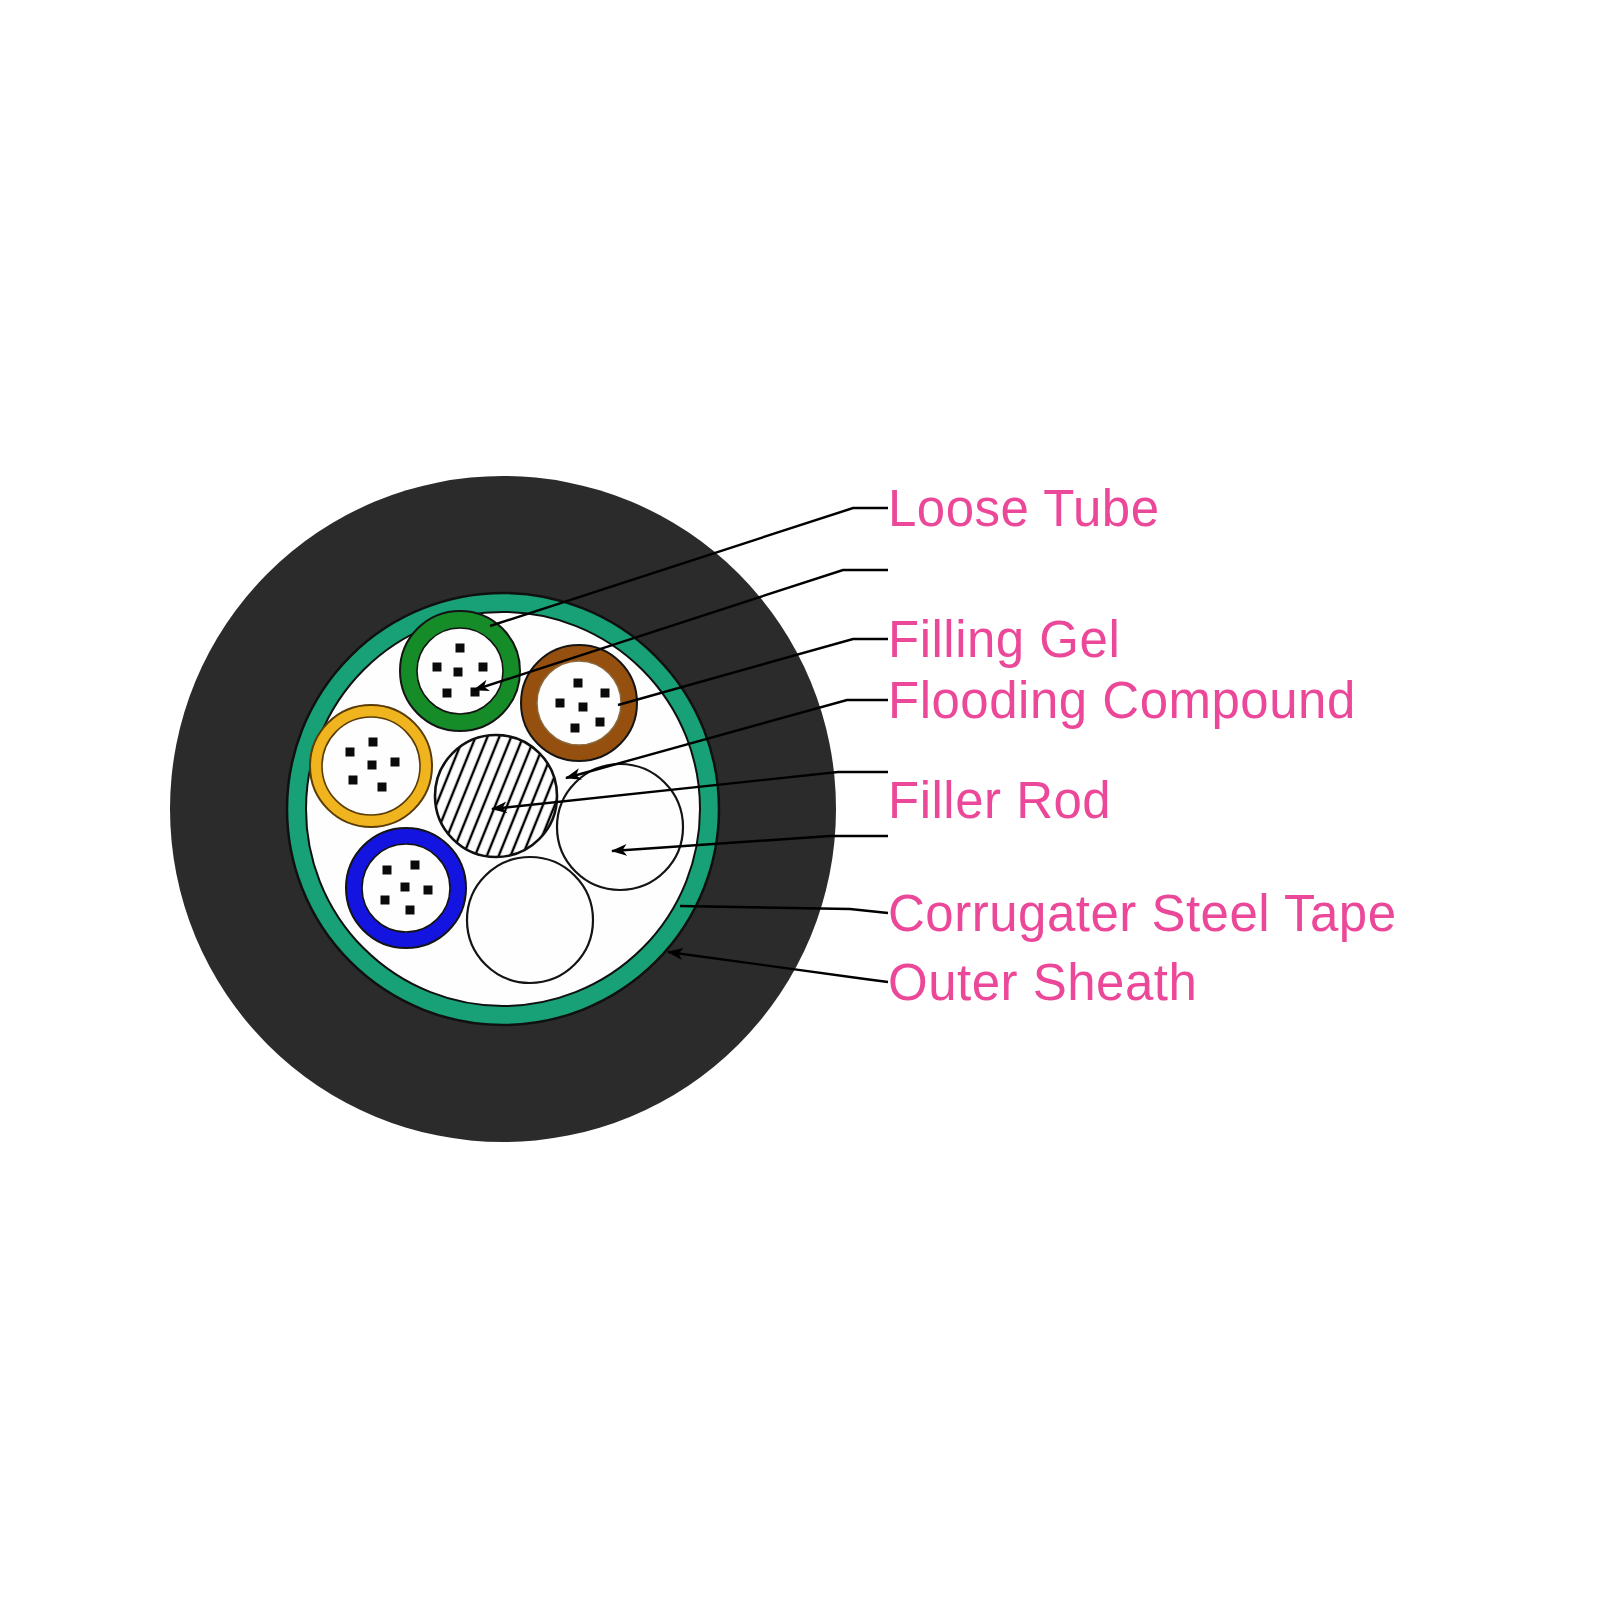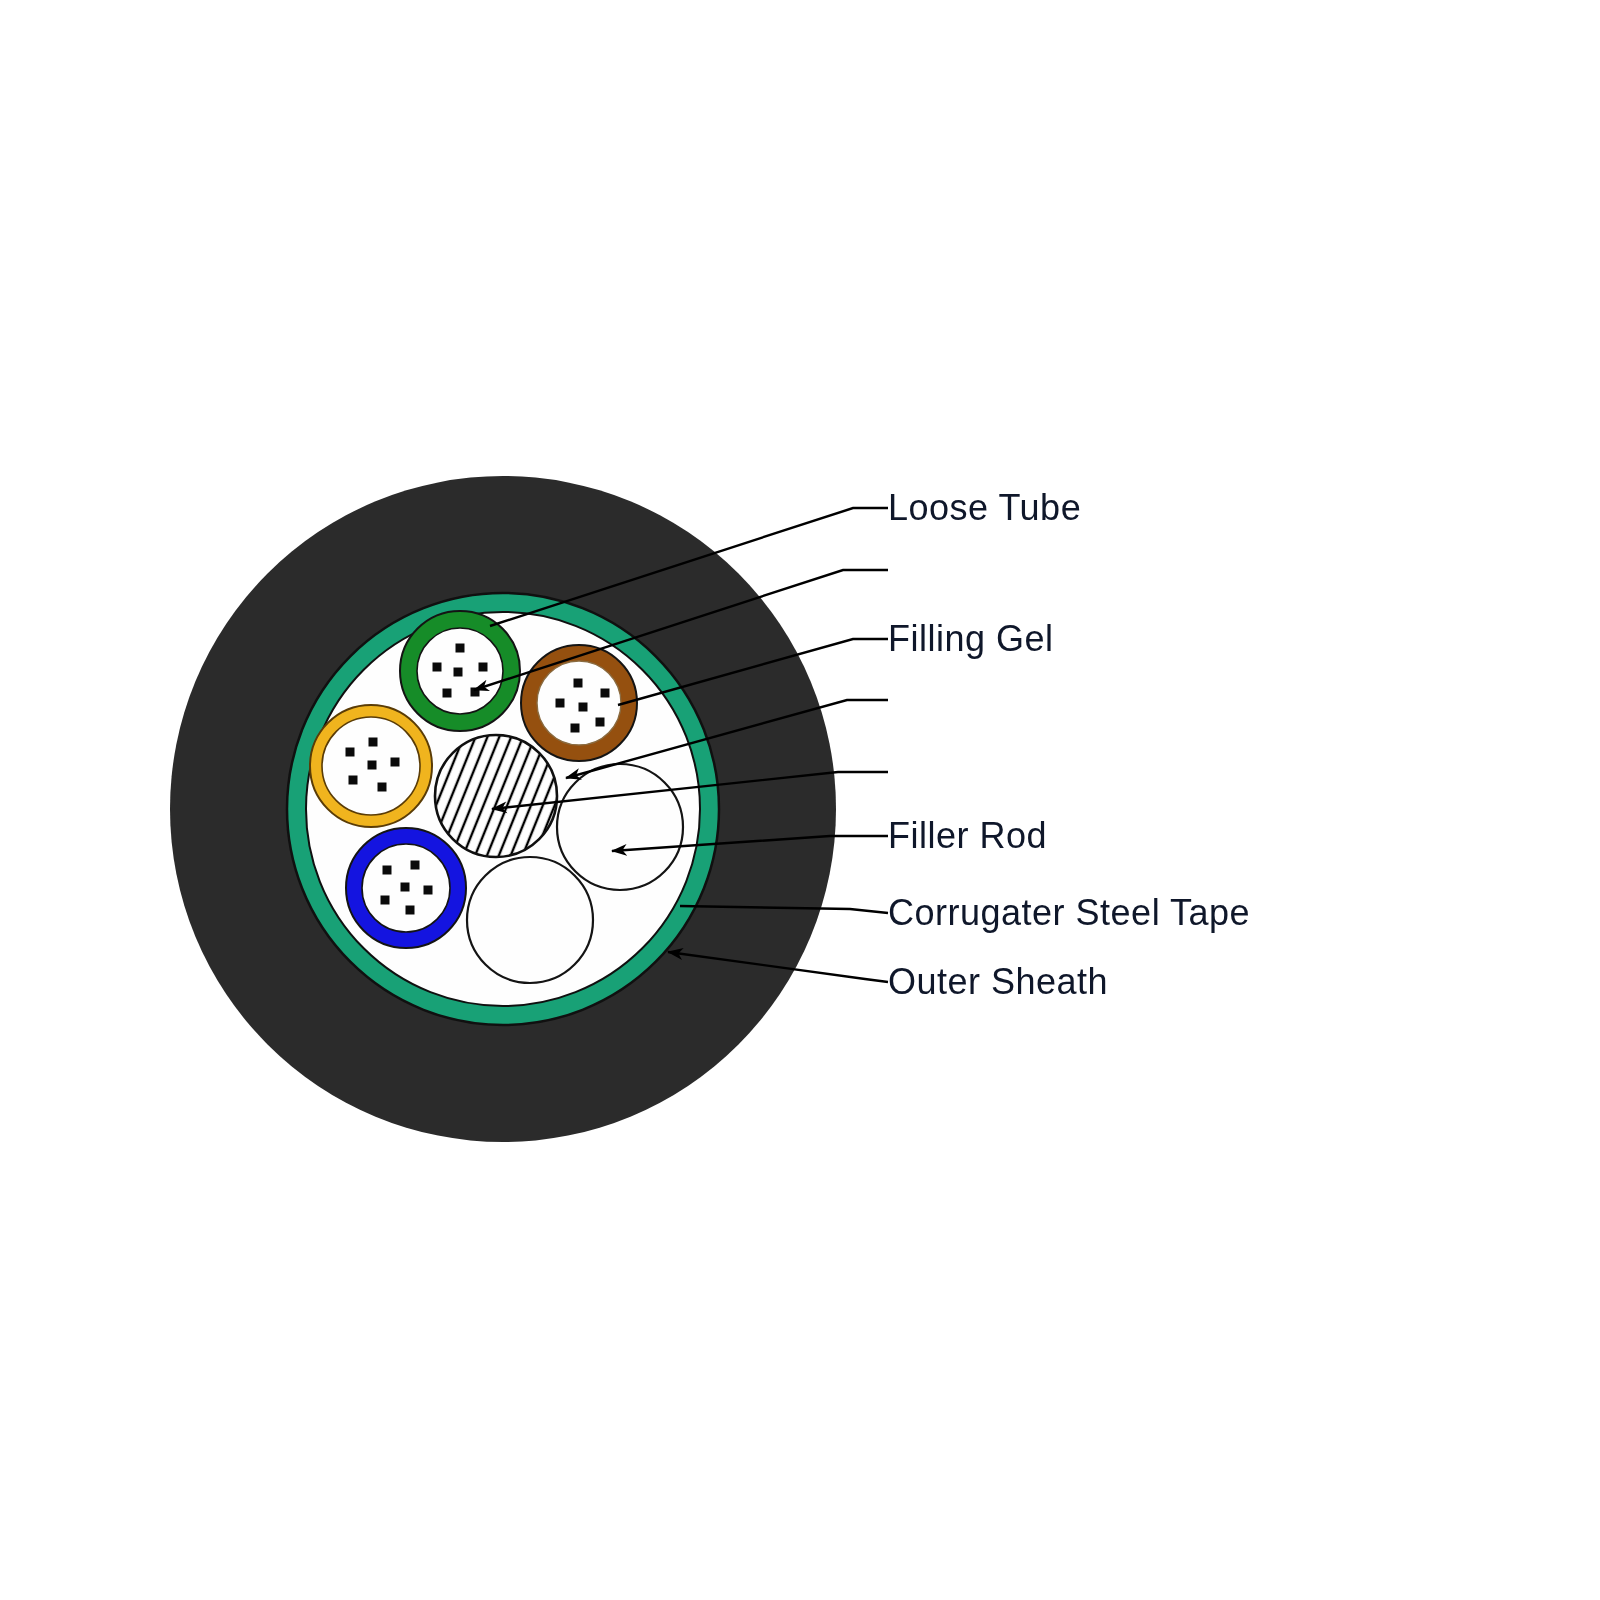--- a/index.html
+++ b/index.html
@@ -8,23 +8,23 @@
     width:1600px;height:1600px;
     background:var(--c-background,#ffffff);
     overflow:hidden;
     font-family:"Liberation Sans", sans-serif;
   }
   .diagram-svg{position:absolute;left:0;top:0;}
   .lbl{
     position:absolute;
     left:888px;
     transform:translateY(-50%);
-    font-size:36px;
+    font-size:51px;
     font-weight:400;
-    color:#0f172a;
+    color:#ec4899;
     letter-spacing:0.5px;
     white-space:nowrap;
     line-height:1;
   }
 </style>
 </head>
 <body>
 
 <div class="stage">
 
@@ -109,16 +109,17 @@
       <path d="M888,700 L847,700 L566,778" marker-end="url(#arw)"></path>
       <path d="M888,772 L838,772 L492,809" marker-end="url(#arw)"></path>
       <path d="M888,836 L830,836 L612,851" marker-end="url(#arw)"></path>
       <path d="M888,913 L850,909 L680,906"></path>
       <path d="M888,982 L865,979 L668,952" marker-end="url(#arw)"></path>
     </g>
   </svg>
 
   <div class="lbl" style="top:508px">Loose Tube</div>
   <div class="lbl" style="top:639px">Filling Gel</div>
-  <div class="lbl" style="top:836px">Filler Rod</div>
+  <div class="lbl" style="top:700px">Flooding Compound</div>
+  <div class="lbl" style="top:800px">Filler Rod</div>
   <div class="lbl" style="top:913px">Corrugater Steel Tape</div>
   <div class="lbl" style="top:982px">Outer Sheath</div>
 </div>
 
 </body></html>

